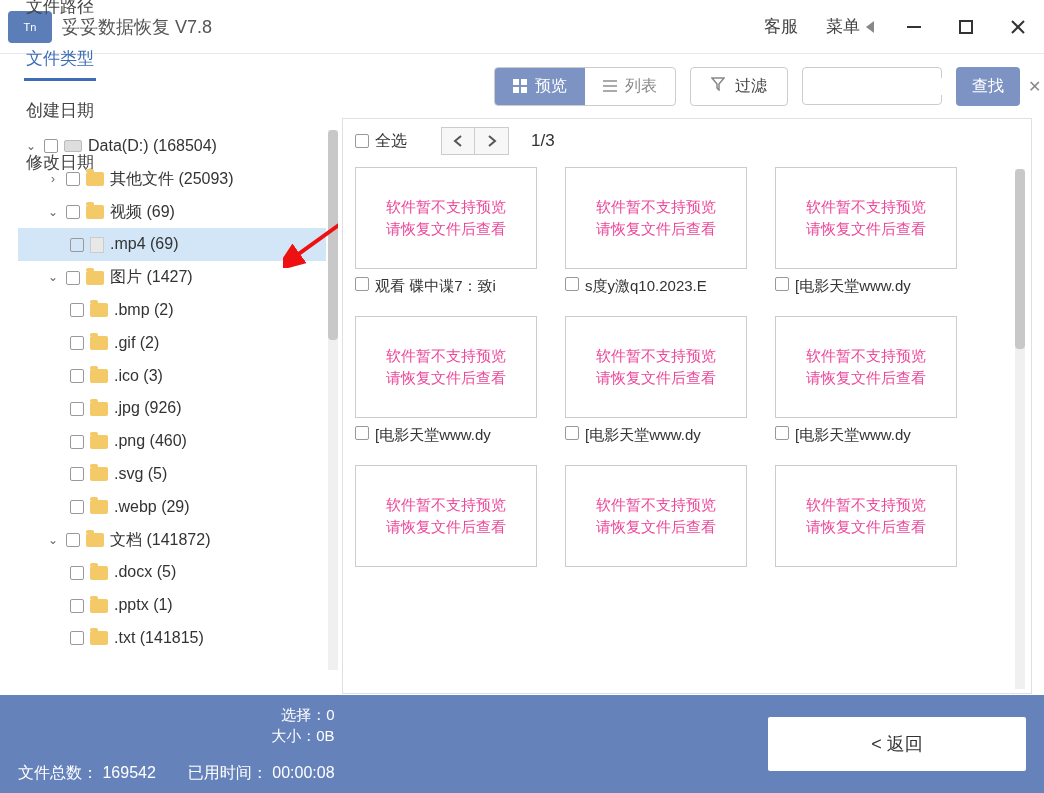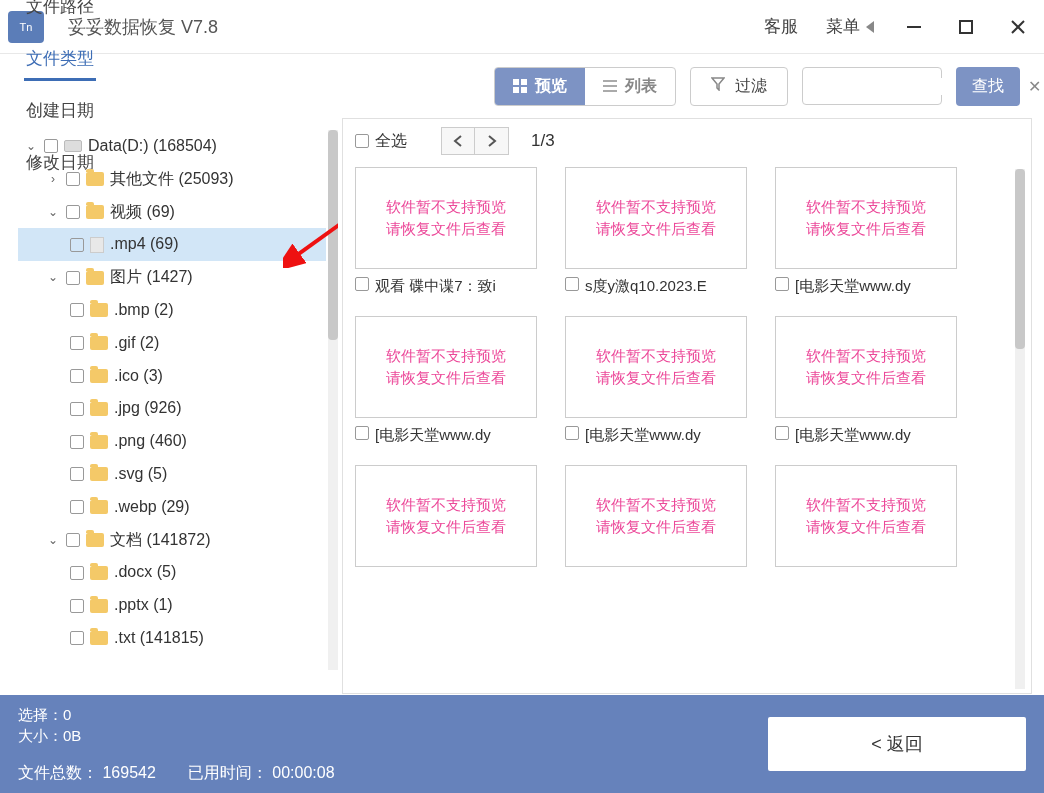--- a/index.html
+++ b/index.html
@@ -1,35 +1,35 @@
 <!DOCTYPE html>
 <html><head>
 <meta charset="utf-8">
 <style>
 * { box-sizing: border-box; margin: 0; padding: 0; }
 body { font-family: "Microsoft YaHei", Arial, sans-serif; font-size: 14px; color: #333; background: #fff; width: 1044px; height: 793px; overflow: hidden; position: relative; }
 
 
 .titlebar { height: 54px; display: flex; align-items: center; padding: 0 0 0 8px; background: #fff; border-bottom: 1px solid #e8e8e8; }
-.app-icon { width: 36px; height: 32px; background: #5b7db8; border-radius: 4px; display: flex; align-items: center; justify-content: center; color: #fff; font-size: 11px; margin-right: 24px; }
+.app-icon { width: 44px; height: 32px; background: #5b7db8; border-radius: 4px; display: flex; align-items: center; justify-content: center; color: #fff; font-size: 11px; margin-right: 10px; }
 .app-title { font-size: 18px; color: #555; }
 .titlebar-spacer { flex: 1; }
 .titlebar-link { font-size: 17px; color: #444; padding: 0 14px; cursor: pointer; display: flex; align-items: center; gap: 6px; }
 .tri-left { display: inline-block; width: 0; height: 0; border-top: 6px solid transparent; border-bottom: 6px solid transparent; border-right: 8px solid #888; }
 .win-btn { width: 52px; height: 54px; display: flex; align-items: center; justify-content: center; cursor: pointer; color: #333; }
 .win-btn svg { width: 18px; height: 18px; }
 
 
 .toolbar { height: 64px; display: flex; align-items: center; padding: 0 24px; gap: 14px; }
 .tabs { display: flex; gap: 10px; flex-direction: column; }
 .tab { font-size: 17px; color: #444; padding: 8px 2px; cursor: pointer; border-bottom: 3px solid transparent; }
 .tab.active { color: #3d6db5; border-bottom-color: #3d6db5; font-weight: 500; }
 .toolbar-spacer { flex: 1; }
 .view-switch { display: flex; border: 1px solid #ccc; border-radius: 4px; overflow: hidden; }
-.view-btn { padding: 8px 18px; font-size: 16px; color: #888; display: flex; align-items: center; gap: 8px; cursor: pointer; font-weight: bold; }
+.view-btn { padding: 8px 18px; font-size: 16px; color: #888; display: flex; align-items: center; gap: 8px; cursor: pointer; }
 .view-btn.active { background: #7d93c4; color: #fff; }
 .view-icon { display: inline-flex; }
 .filter-btn { border: 1px solid #ccc; border-radius: 4px; padding: 8px 20px; font-size: 16px; cursor: pointer; display: flex; align-items: center; gap: 10px; color: #444; }
 .search-box { border: 1px solid #ccc; border-radius: 4px; display: flex; align-items: center; width: 140px; height: 38px; }
 .search-input { border: none; outline: none; flex: 1; padding: 0 8px; font-size: 15px; }
 .search-clear { padding: 0 10px; cursor: pointer; color: #888; font-size: 16px; }
 .find-btn { background: #7d93c4; color: #fff; border-radius: 4px; padding: 9px 16px; font-size: 16px; cursor: pointer; }
 
 
 .main { display: flex; height: 576px; padding: 0 12px 0 18px; }
@@ -64,21 +64,21 @@
 .grid-body { flex: 1; overflow: hidden; padding: 4px 8px 4px 12px; position: relative; }
 .cards { display: grid; grid-template-columns: repeat(3, 190px); gap: 20px 20px; }
 .card { }
 .thumb { width: 182px; height: 102px; border: 1px solid #ccc; display: flex; flex-direction: column; align-items: center; justify-content: center; font-size: 15px; color: #ec4899; text-align: center; padding: 4px; line-height: 1.5; }
 .card-label { display: flex; gap: 6px; margin-top: 8px; font-size: 15px; white-space: nowrap; overflow: hidden; }
 .grid-scroll { position: absolute; right: 6px; top: 6px; width: 10px; height: 520px; background: #f0f0f0; }
 .grid-thumb { width: 100%; height: 180px; background: #c8c8c8; border-radius: 4px; }
 
 
 .bottom { position: absolute; left: 0; right: 0; bottom: 0; height: 98px; background: #6682bb; color: #fff; display: flex; align-items: center; padding: 0 18px; }
-.stats { font-size: 15px; line-height: 1.4; }
+.stats { font-size: 15px; line-height: 1.4; text-align: right; }
 .stats-row2 { display: flex; gap: 32px; font-size: 16px; margin-top: 16px; }
 .bottom-spacer { flex: 1; }
 .big-btn { width: 258px; height: 54px; background: #fff; color: #333; display: flex; align-items: center; justify-content: center; font-size: 18px; border-radius: 2px; cursor: pointer; margin-left: 14px; }
 </style>
 </head>
 <body>
 
 <div class="titlebar">
   <div class="app-icon">Tn</div>
   <div class="app-title">妥妥数据恢复  V7.8</div>

